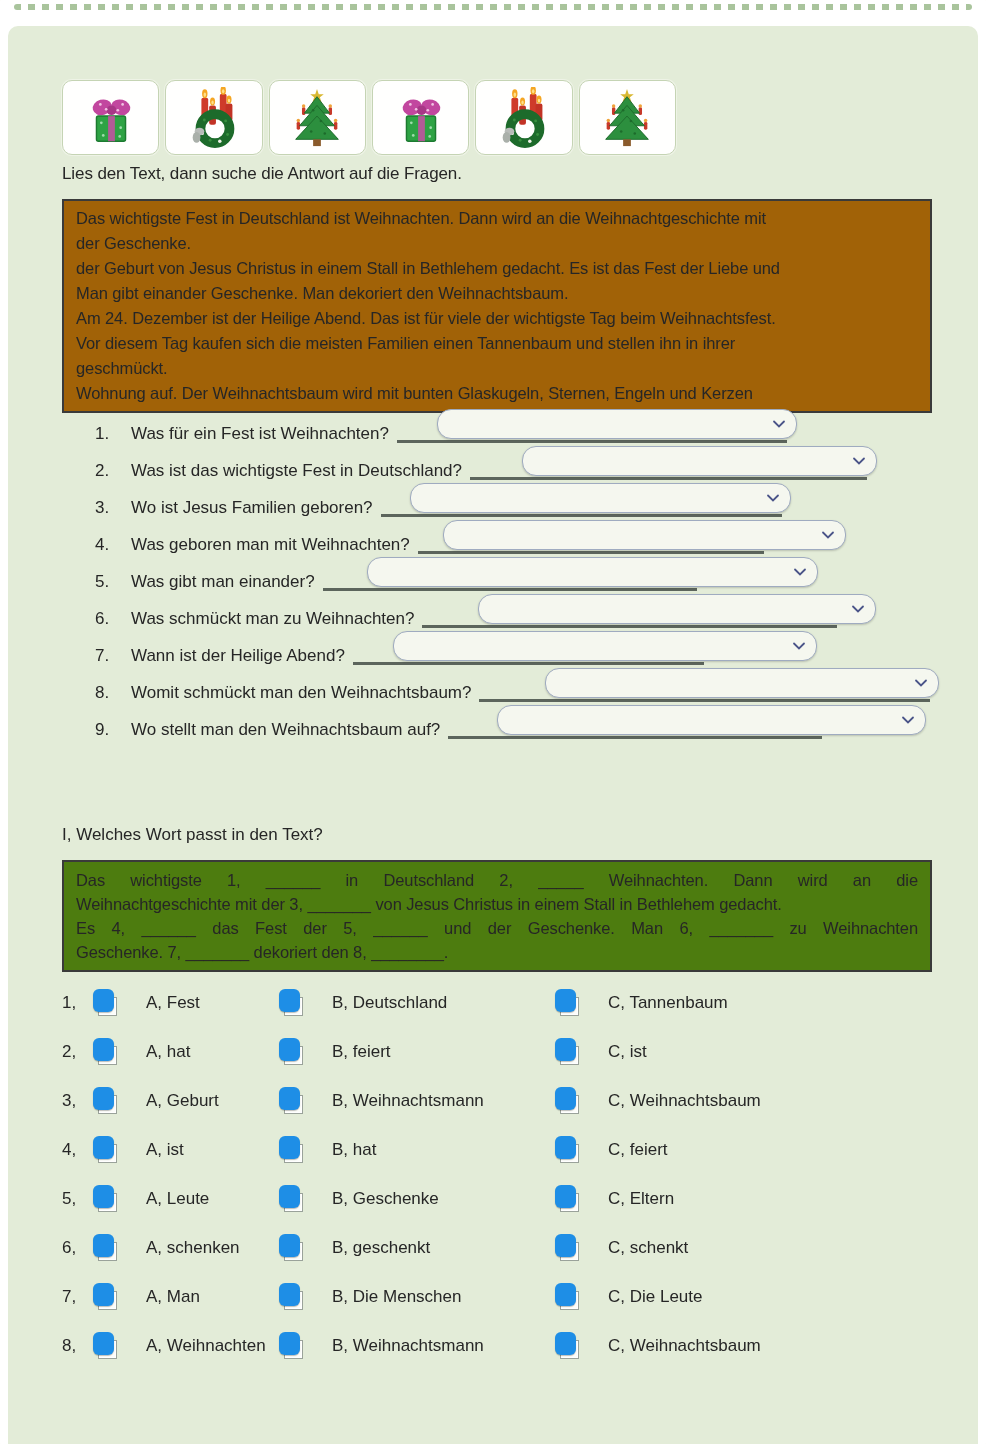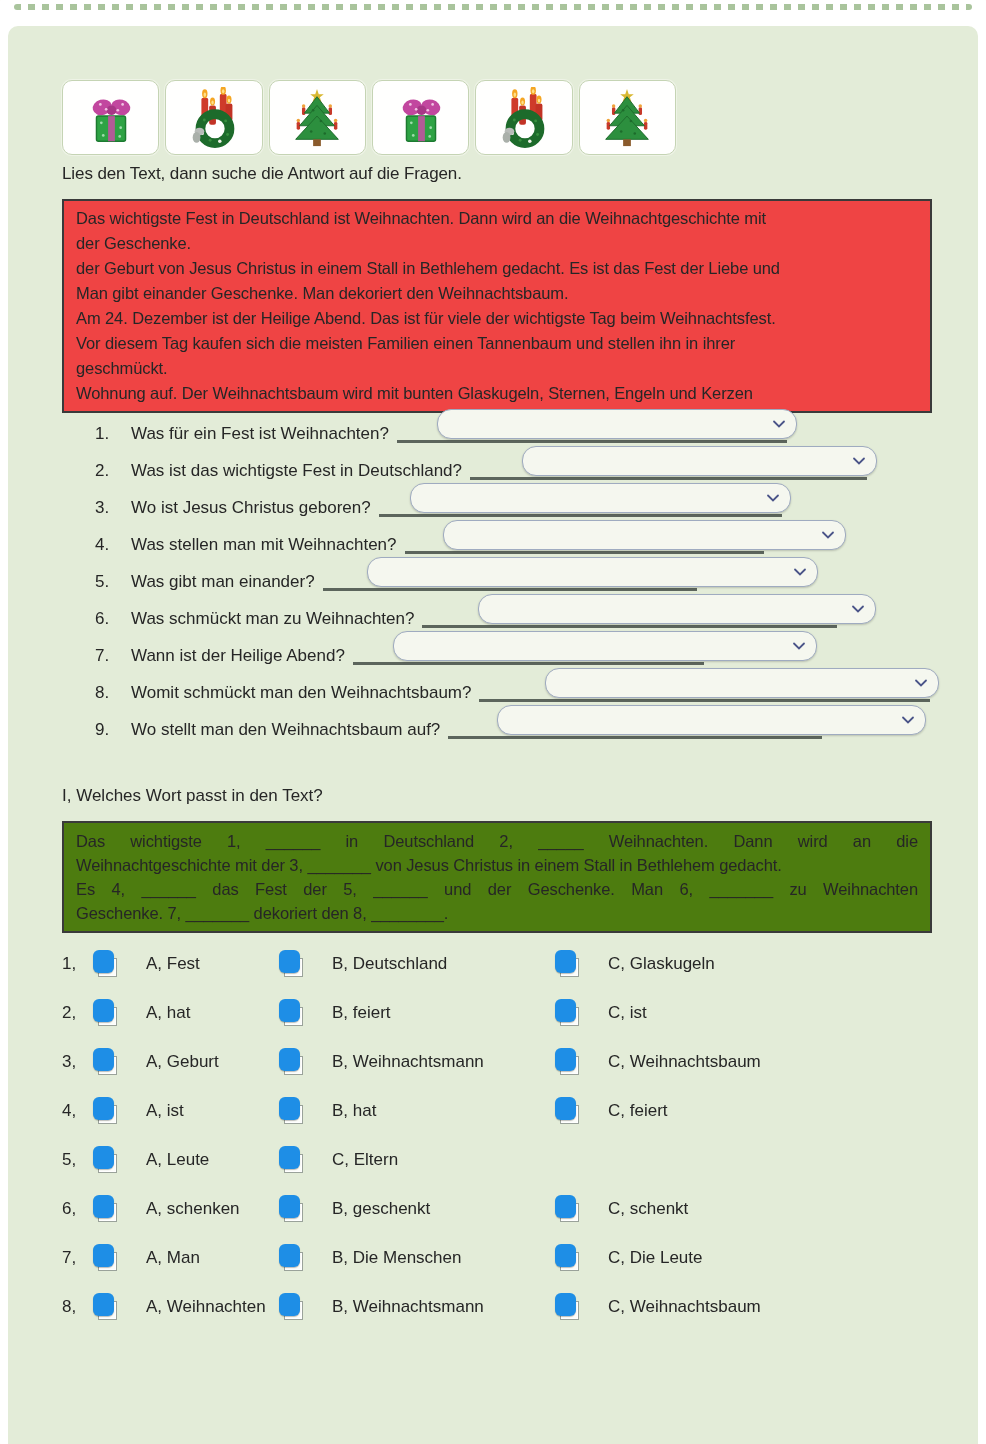--- a/index.html
+++ b/index.html
@@ -24,21 +24,21 @@
   .tile {
     width:97px; height:73px; background:#fffffe; border:1px solid #c5d4b4;
     border-radius:10px; display:flex; align-items:center; justify-content:center;
     box-shadow:0 0 0 1px #eef3e6;
   }
   .art { width:62px; height:62px; }
   .instruction { margin-top:9px; font-size:17px; letter-spacing:-0.1px; }
   
   .passage-box {
     margin-top:15px; margin-right:8px; border:2px solid #3a3a3a;
-    background:#ef4444; padding:5px 12px; font-size:16.5px; line-height:25px;
+    background:#a16207; padding:5px 12px; font-size:16.5px; line-height:25px;
     letter-spacing:-0.1px;
   }
   
   .questions { margin-top:5px; position:relative; }
   .q-row { position:relative; height:26px; margin-bottom:11px; display:flex; align-items:flex-end; font-size:17px; padding-left:33px; }
   .q-num { width:36px; flex:none; }
   .q-text { flex:none; white-space:nowrap; }
   .ln { flex:1; border-bottom:3px solid #5c655c; margin:0 0 1px 8px; }
   .q1 .ln { margin-right:153px; } .q2 .ln { margin-right:73px; }
   .q3 .ln { margin-right:158px; } .q4 .ln { margin-right:176px; }
@@ -50,21 +50,21 @@
     background:#f5f7ef; border:1px solid #9fabc0; border-radius:14px;
     box-shadow:0 1px 2px rgba(0,0,0,.18);
   }
   .q1 .dd { left:375px; width:360px; } .q2 .dd { left:460px; width:355px; }
   .q3 .dd { left:348px; width:381px; } .q4 .dd { left:381px; width:403px; }
   .q5 .dd { left:305px; width:451px; } .q6 .dd { left:416px; width:398px; }
   .q7 .dd { left:331px; width:424px; } .q8 .dd { left:483px; width:394px; }
   .q9 .dd { left:435px; width:429px; }
   .chev { position:absolute; right:10px; top:10px; width:14px; height:9px; }
   
-  .sec2-title { margin-top:46px; font-size:17px; }
+  .sec2-title { margin-top:85px; font-size:17px; }
   .cloze-box {
     margin-top:15px; margin-right:8px; border:2px solid #3a3a3a;
     background:#4d7c0f; padding:6px 12px; font-size:16.5px; line-height:24px;
     letter-spacing:-0.1px;
   }
   .jst { text-align:justify; text-align-last:justify; }
   
   .mc { margin-top:6px; }
   .mc-row { display:grid; grid-template-columns:30px 186px 276px 1fr; align-items:center; height:49px; font-size:17px; }
   .opt { display:flex; align-items:center; gap:26px; }
@@ -244,31 +244,31 @@
         <span class="q-text">Was ist das wichtigste Fest in Deutschland?</span>
         <div class="ln"></div>
         <div class="dd">
           <svg class="chev" viewBox="0 0 14 9">
               <path d="M2 1.5 L7 6.5 L12 1.5" fill="none" stroke="#4a5488" stroke-width="1.8" stroke-linecap="round"></path>
             </svg>
         </div>
       </div>
       <div class="q-row q3">
         <span class="q-num">3.</span>
-        <span class="q-text">Wo ist Jesus Christus geboren?</span>
+        <span class="q-text">Wo ist Jesus Familien geboren?</span>
         <div class="ln"></div>
         <div class="dd">
           <svg class="chev" viewBox="0 0 14 9">
               <path d="M2 1.5 L7 6.5 L12 1.5" fill="none" stroke="#4a5488" stroke-width="1.8" stroke-linecap="round"></path>
             </svg>
         </div>
       </div>
       <div class="q-row q4">
         <span class="q-num">4.</span>
-        <span class="q-text">Was stellen man mit Weihnachten?</span>
+        <span class="q-text">Was geboren man mit Weihnachten?</span>
         <div class="ln"></div>
         <div class="dd">
           <svg class="chev" viewBox="0 0 14 9">
               <path d="M2 1.5 L7 6.5 L12 1.5" fill="none" stroke="#4a5488" stroke-width="1.8" stroke-linecap="round"></path>
             </svg>
         </div>
       </div>
       <div class="q-row q5">
         <span class="q-num">5.</span>
         <span class="q-text">Was gibt man einander?</span>
@@ -346,21 +346,21 @@
               <span class="cb-base"></span>
               <span class="cb-blue"></span>
             </span>
           <span class="opt-label">B, Deutschland</span>
         </div>
         <div class="opt">
           <span class="cb">
               <span class="cb-base"></span>
               <span class="cb-blue"></span>
             </span>
-          <span class="opt-label">C, Glaskugeln</span>
+          <span class="opt-label">C, Tannenbaum</span>
         </div>
       </div>
 
       <div class="mc-row">
         <span class="mc-num">2,</span>
         <div class="opt">
           <span class="cb">
               <span class="cb-base"></span>
               <span class="cb-blue"></span>
             </span>
@@ -433,20 +433,27 @@
       </div>
 
       <div class="mc-row">
         <span class="mc-num">5,</span>
         <div class="opt">
           <span class="cb">
               <span class="cb-base"></span>
               <span class="cb-blue"></span>
             </span>
           <span class="opt-label">A, Leute</span>
+        </div>
+        <div class="opt">
+          <span class="cb">
+              <span class="cb-base"></span>
+              <span class="cb-blue"></span>
+            </span>
+          <span class="opt-label">B, Geschenke</span>
         </div>
         <div class="opt">
           <span class="cb">
               <span class="cb-base"></span>
               <span class="cb-blue"></span>
             </span>
           <span class="opt-label">C, Eltern</span>
         </div>
       </div>
 

